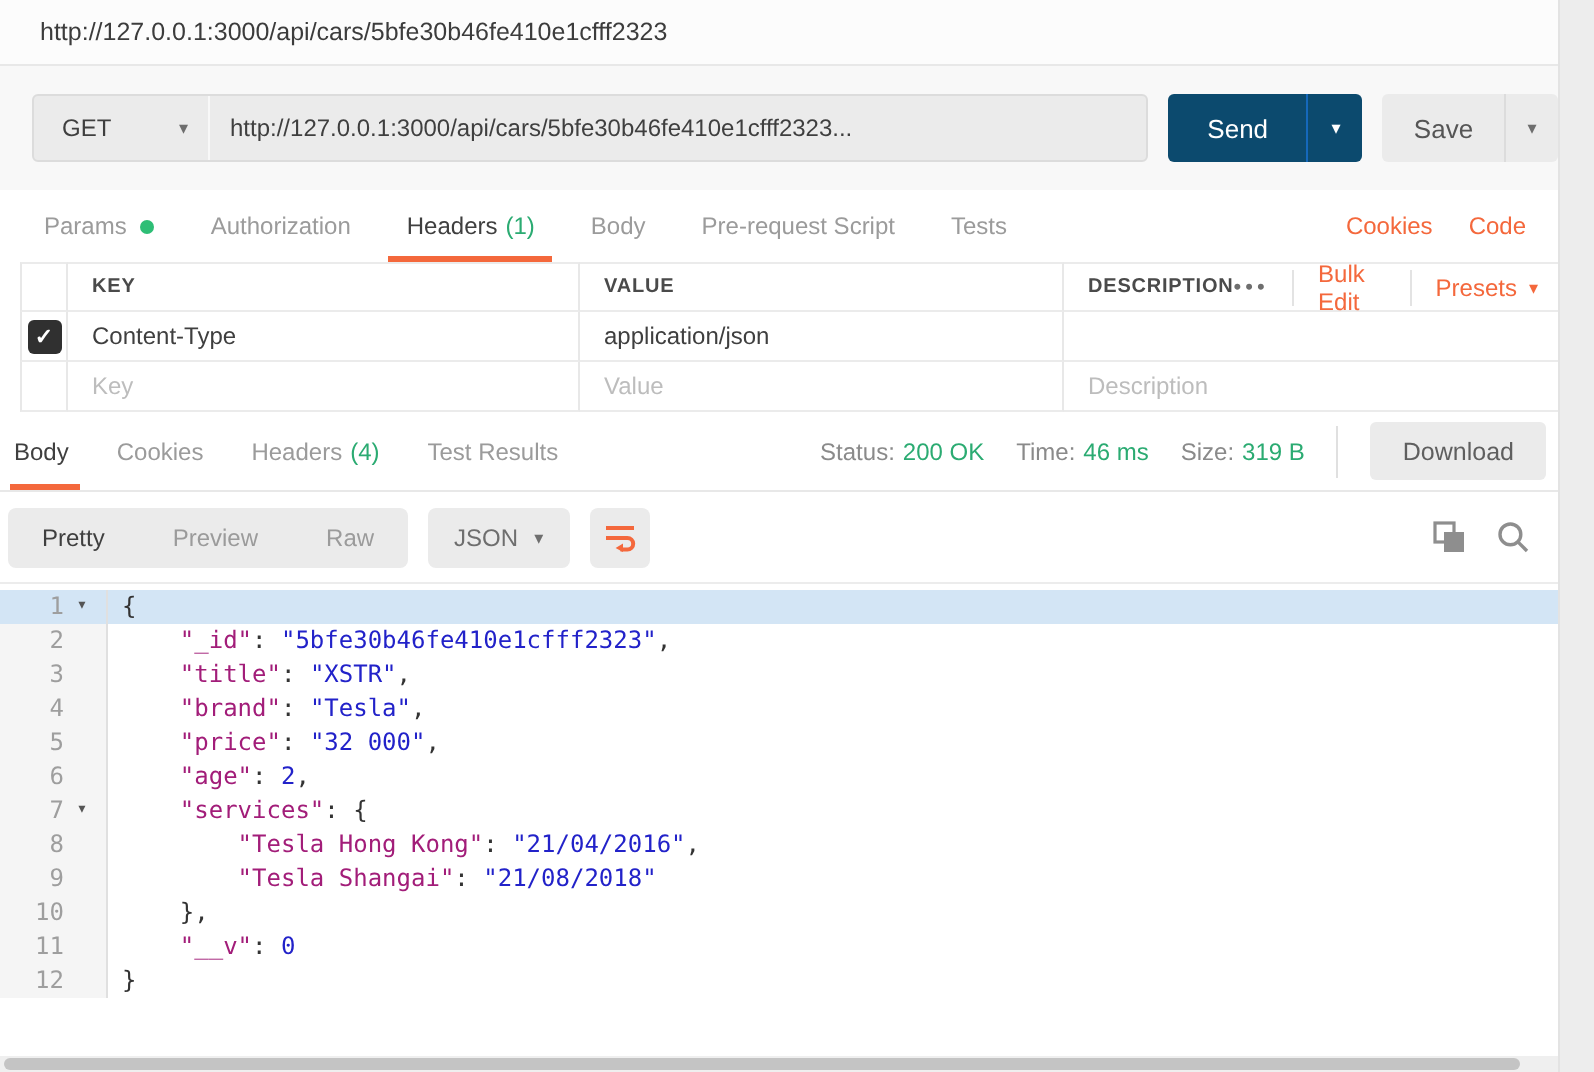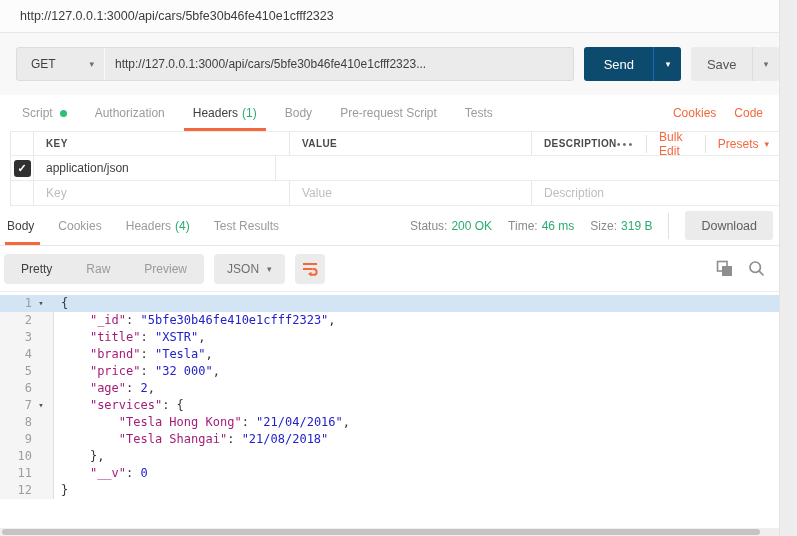--- a/index.html
+++ b/index.html
@@ -120,21 +120,21 @@
       <div class="save-btn">
         <span class="save-main">Save</span>
         <span class="save-caret">
             <span class="caret">▾</span>
           </span>
       </div>
     </div>
 
     <div class="req-tabs">
       <div class="tab">
-        <span>Script</span>
+        <span>Params</span>
         <span class="green-dot"></span>
       </div>
       <div class="tab">
         <span>Authorization</span>
       </div>
       <div class="tab active">
         <span>Headers</span>
         <span class="count">(1)</span>
       </div>
       <div class="tab">
@@ -174,20 +174,23 @@
               <span class="caret">▾</span>
             </span>
           </div>
         </div>
       </div>
       <div class="t-row">
         <div class="col-pad"></div>
         <div class="col-cb">
           <span class="cb">✓</span>
         </div>
+        <div class="col-key">
+          <span>Content-Type</span>
+        </div>
         <div class="col-val">
           <span>application/json</span>
         </div>
         <div class="col-desc"></div>
       </div>
       <div class="t-row">
         <div class="col-pad"></div>
         <div class="col-cb"></div>
         <div class="col-key">
           <span class="placeholder">Key</span>
@@ -229,22 +232,22 @@
           <span class="meta-value">319 B</span>
         </span>
         <span class="v-div"></span>
         <span class="download-btn">Download</span>
       </div>
     </div>
 
     <div class="resp-toolbar">
       <div class="segmented">
         <span class="seg-item active">Pretty</span>
+        <span class="seg-item">Preview</span>
         <span class="seg-item">Raw</span>
-        <span class="seg-item">Preview</span>
       </div>
       <div class="format-select">
         <span>JSON</span>
         <span class="caret">▾</span>
       </div>
       <div class="wrap-btn">
         <svg width="16" height="15" viewBox="0 0 16 15">
           <path d="M1 3 H15" stroke="#F4683C" stroke-width="2" fill="none"></path>
           <path d="M1 8 H10.5" stroke="#F4683C" stroke-width="2" fill="none"></path>
           <path d="M10.5 8 h1.2 a2.9 2.9 0 0 1 0 5.8 H8.2" stroke="#F4683C" stroke-width="2" fill="none"></path>

